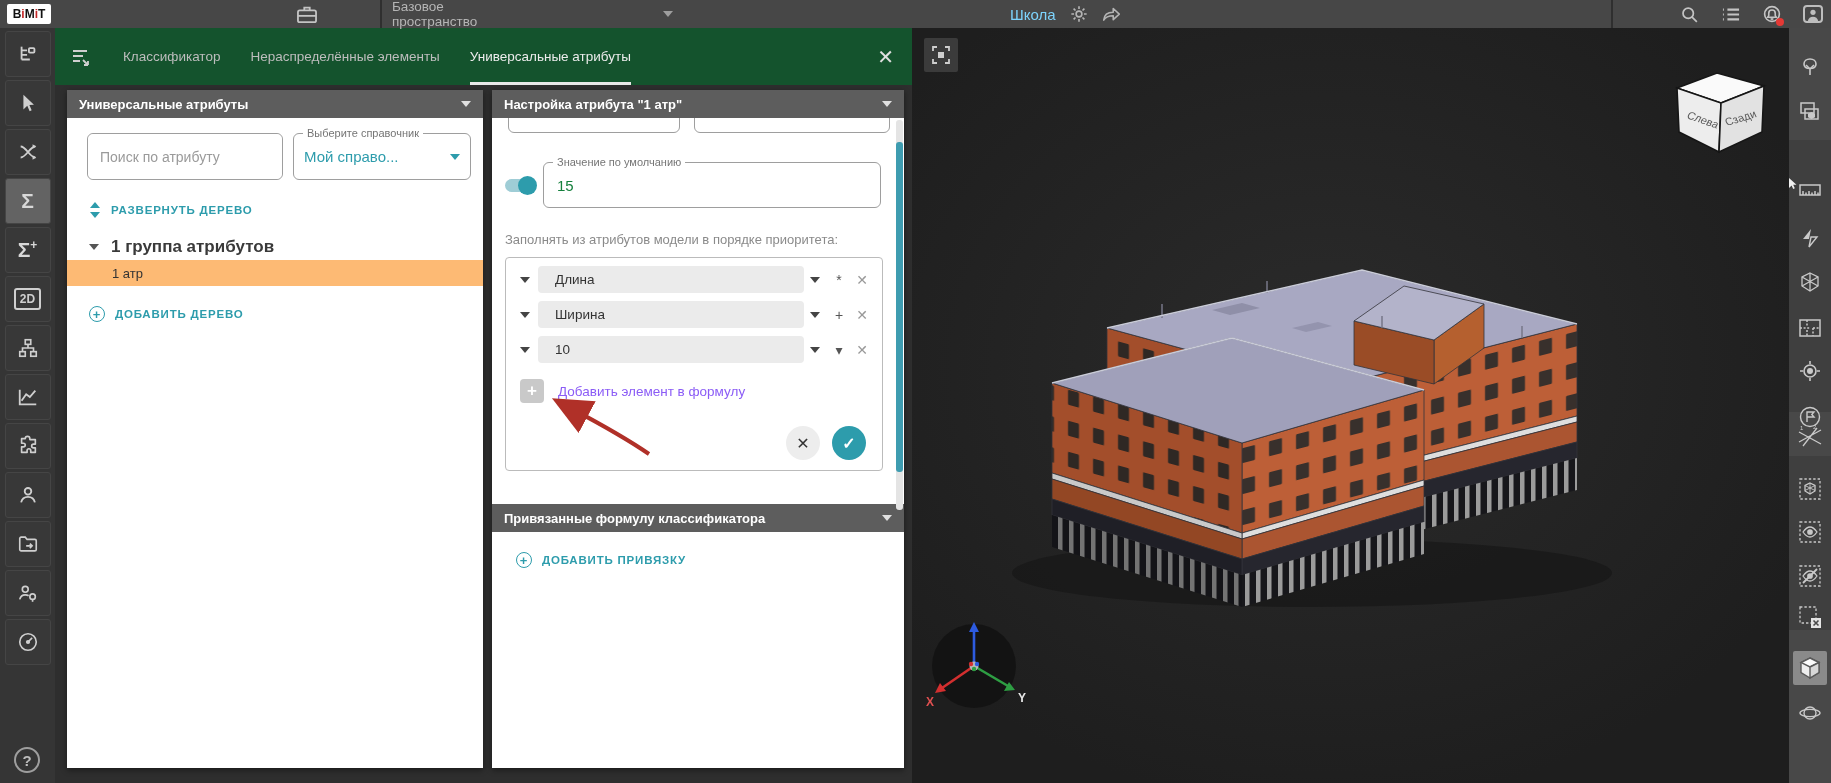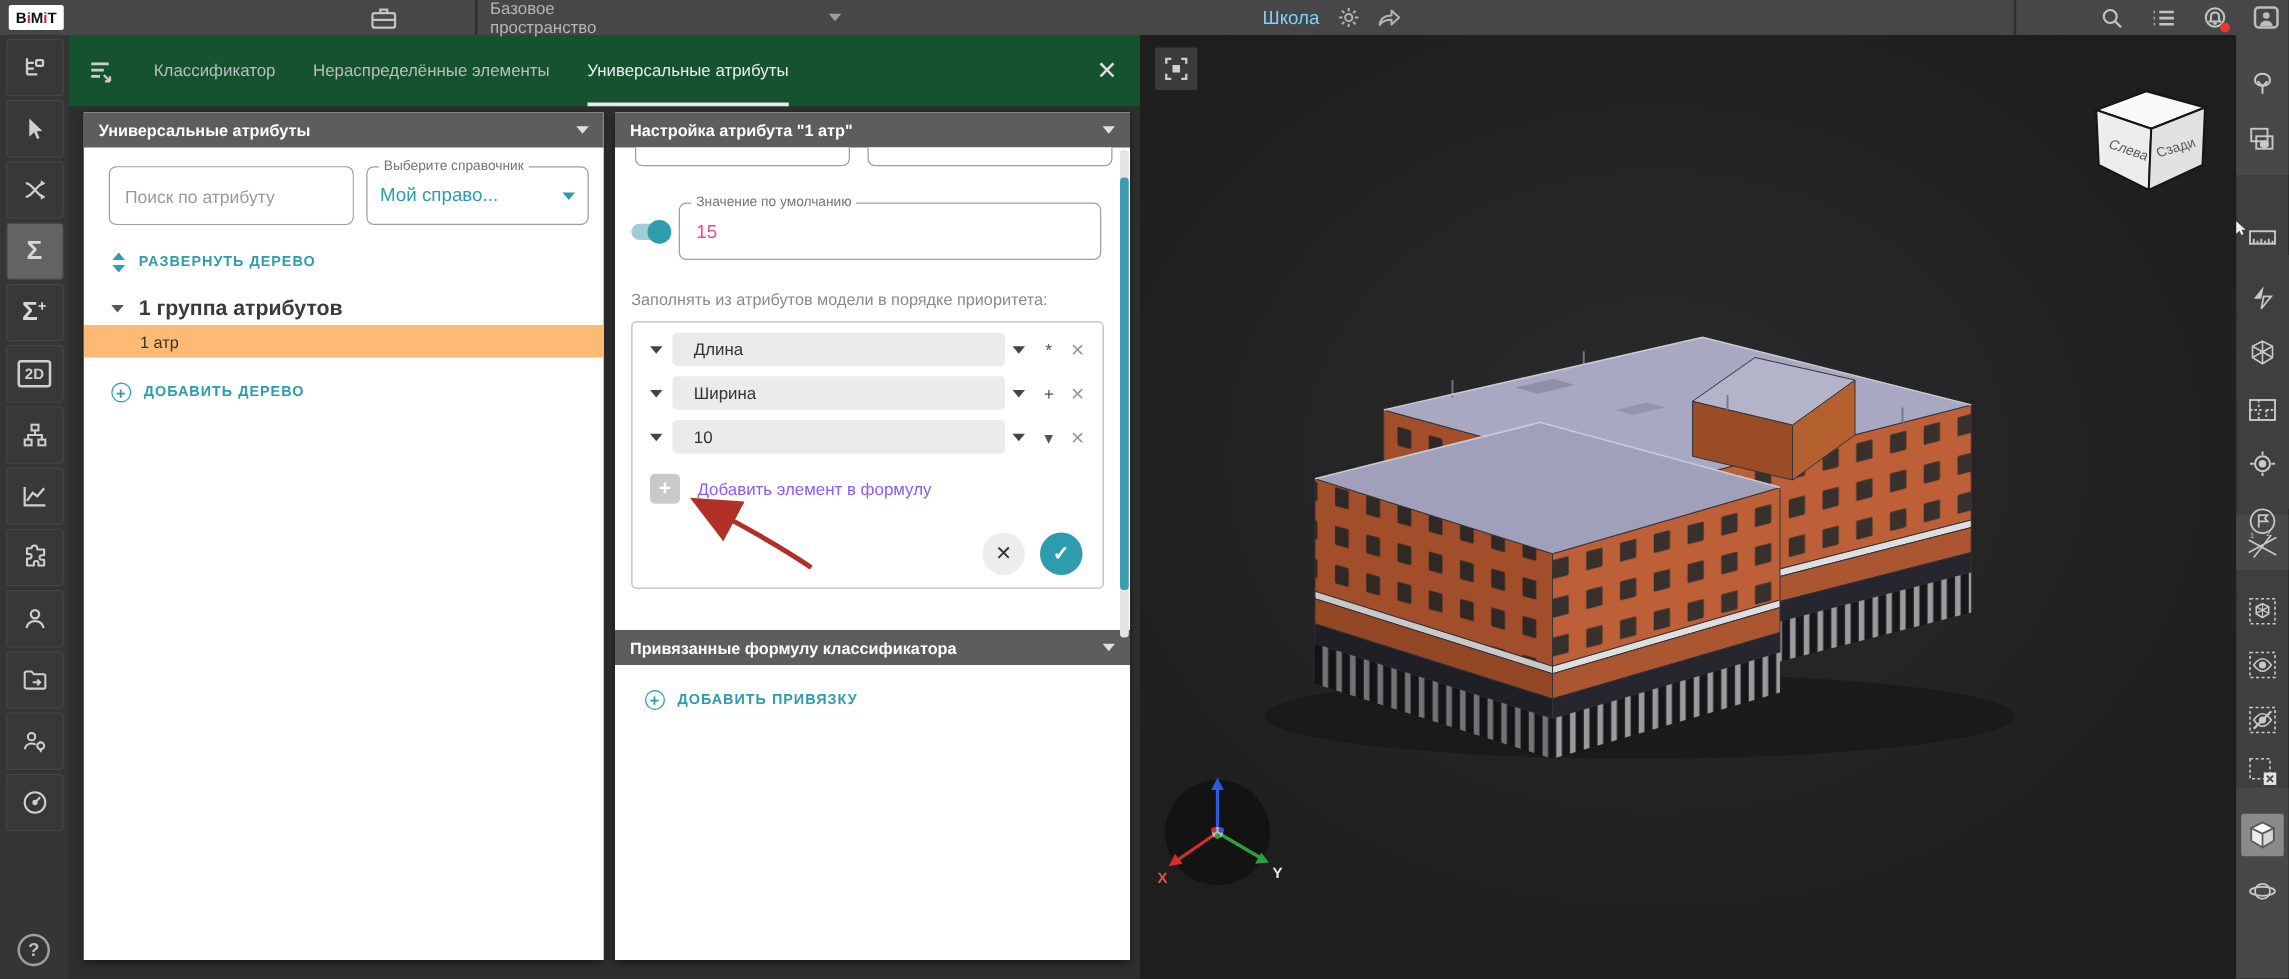--- a/index.html
+++ b/index.html
@@ -73,21 +73,21 @@
   
   .set-panel { left:437px; width:412px; }
   .cutfields { position:relative; height:18px; overflow:hidden; }
   .cutfield { position:absolute; top:-18px; height:33px; border:1px solid #9e9e9e; border-radius:6px; background:#fff; }
   .cf1 { left:16px; width:172px; }
   .cf2 { left:202px; width:196px; }
   .toggle-row { display:flex; align-items:flex-start; margin:26px 0 0 13px; }
   .toggle { position:relative; width:30px; height:13px; border-radius:7px; background:#9fcdd6; margin-top:17px; cursor:pointer; flex:none; }
   .toggle .knob { position:absolute; right:-2px; top:-3px; width:19px; height:19px; border-radius:50%; background:#2d9cac; }
   .defval-field { margin-left:8px; width:338px; height:46px; }
-  .defval-field .val { font-size:15px; color:#ec4899; padding:14px 0 0 13px; }
+  .defval-field .val { font-size:15px; color:#15803d; padding:14px 0 0 13px; }
   .hint { margin:24px 0 0 13px; font-size:13px; color:#8a8a8a; }
   .formula-box { position:relative; margin:10px 13px 0 13px; width:378px; height:214px; border:1px solid #bbb; border-radius:4px; }
   .f-row { display:flex; align-items:center; height:27px; margin:8px 8px 4px 8px; }
   .f-caret { width:0; height:0; border-left:5px solid transparent; border-right:5px solid transparent; border-top:6px solid #444; margin:0 8px 0 6px; cursor:pointer; }
   .f-field { flex:1; height:27px; background:#ebebeb; border-radius:4px; display:flex; align-items:center; padding-left:17px; font-size:13.5px; color:#333; cursor:text; }
   .f-op { width:22px; text-align:center; font-size:14px; color:#555; cursor:pointer; }
   .f-x { width:24px; text-align:center; color:#999; font-size:14px; cursor:pointer; }
   .addel-row { display:flex; align-items:center; margin:16px 0 0 14px; gap:14px; }
   .plus-btn { width:24px; height:24px; background:#c9c9c9; border-radius:4px; color:#fff; font-size:17px; font-weight:bold; display:flex; align-items:center; justify-content:center; cursor:pointer; }
   .addel-label { font-size:13.5px; color:#8b5cf6; cursor:pointer; }

